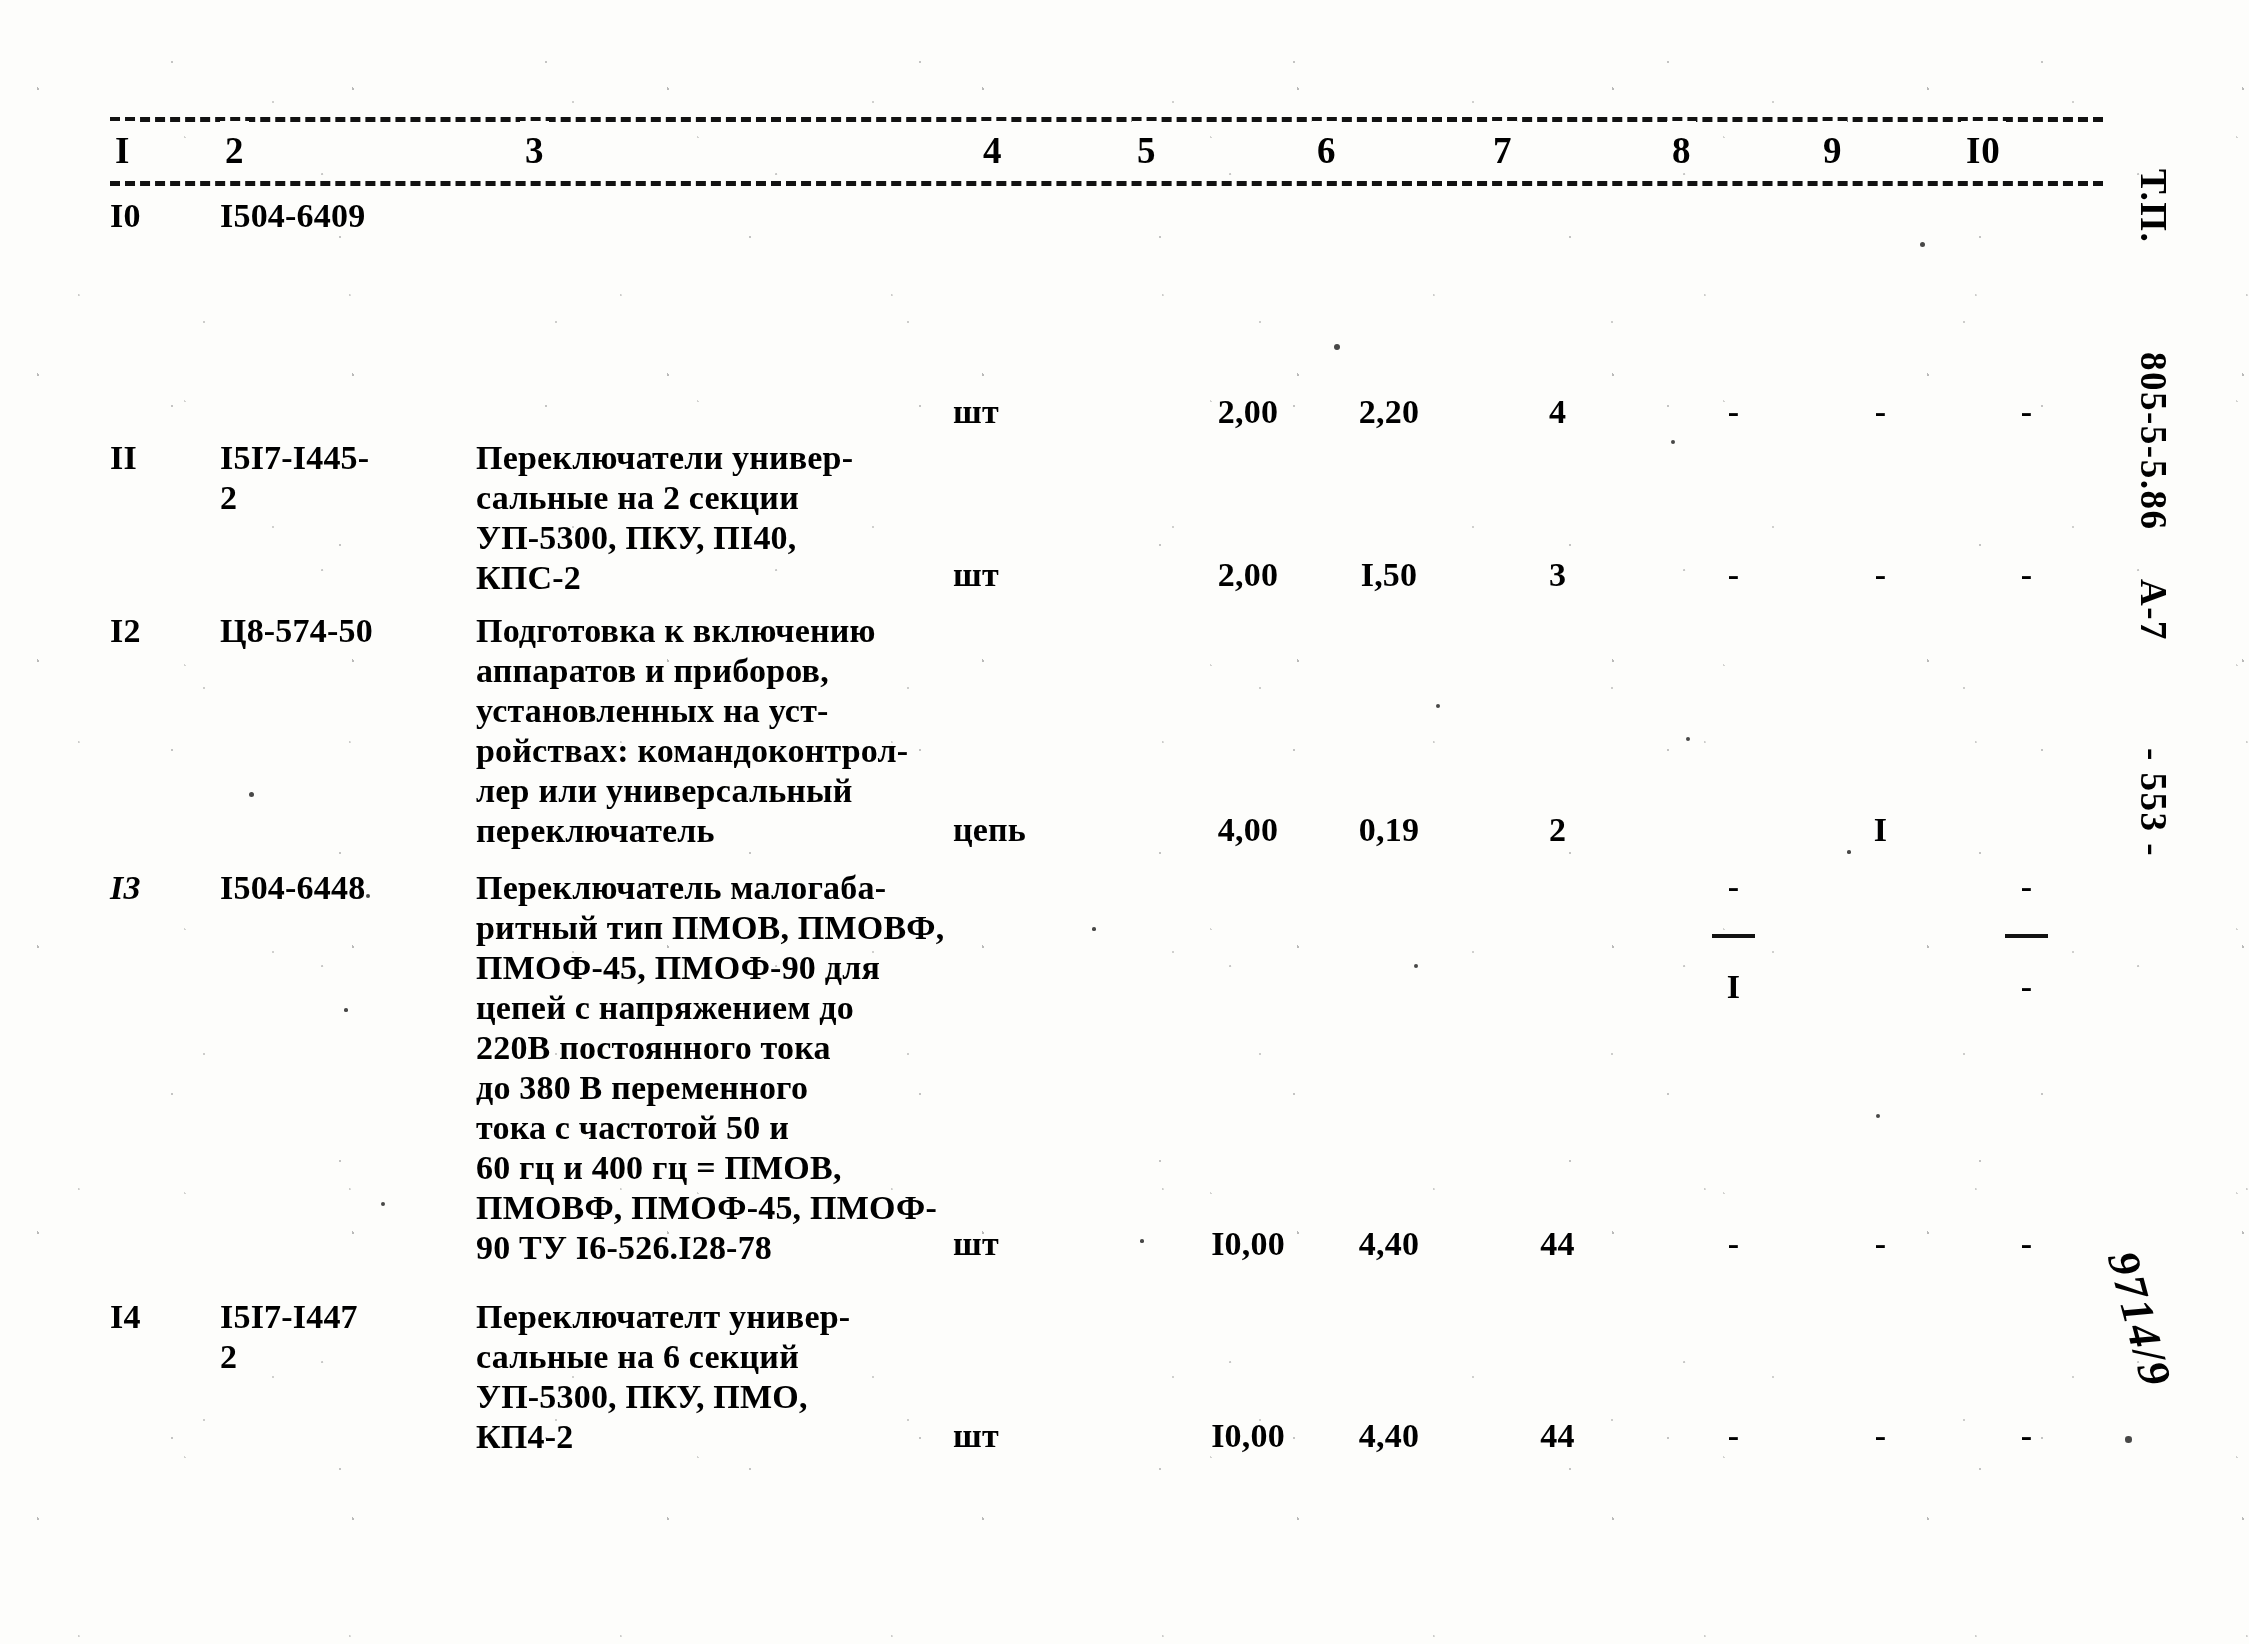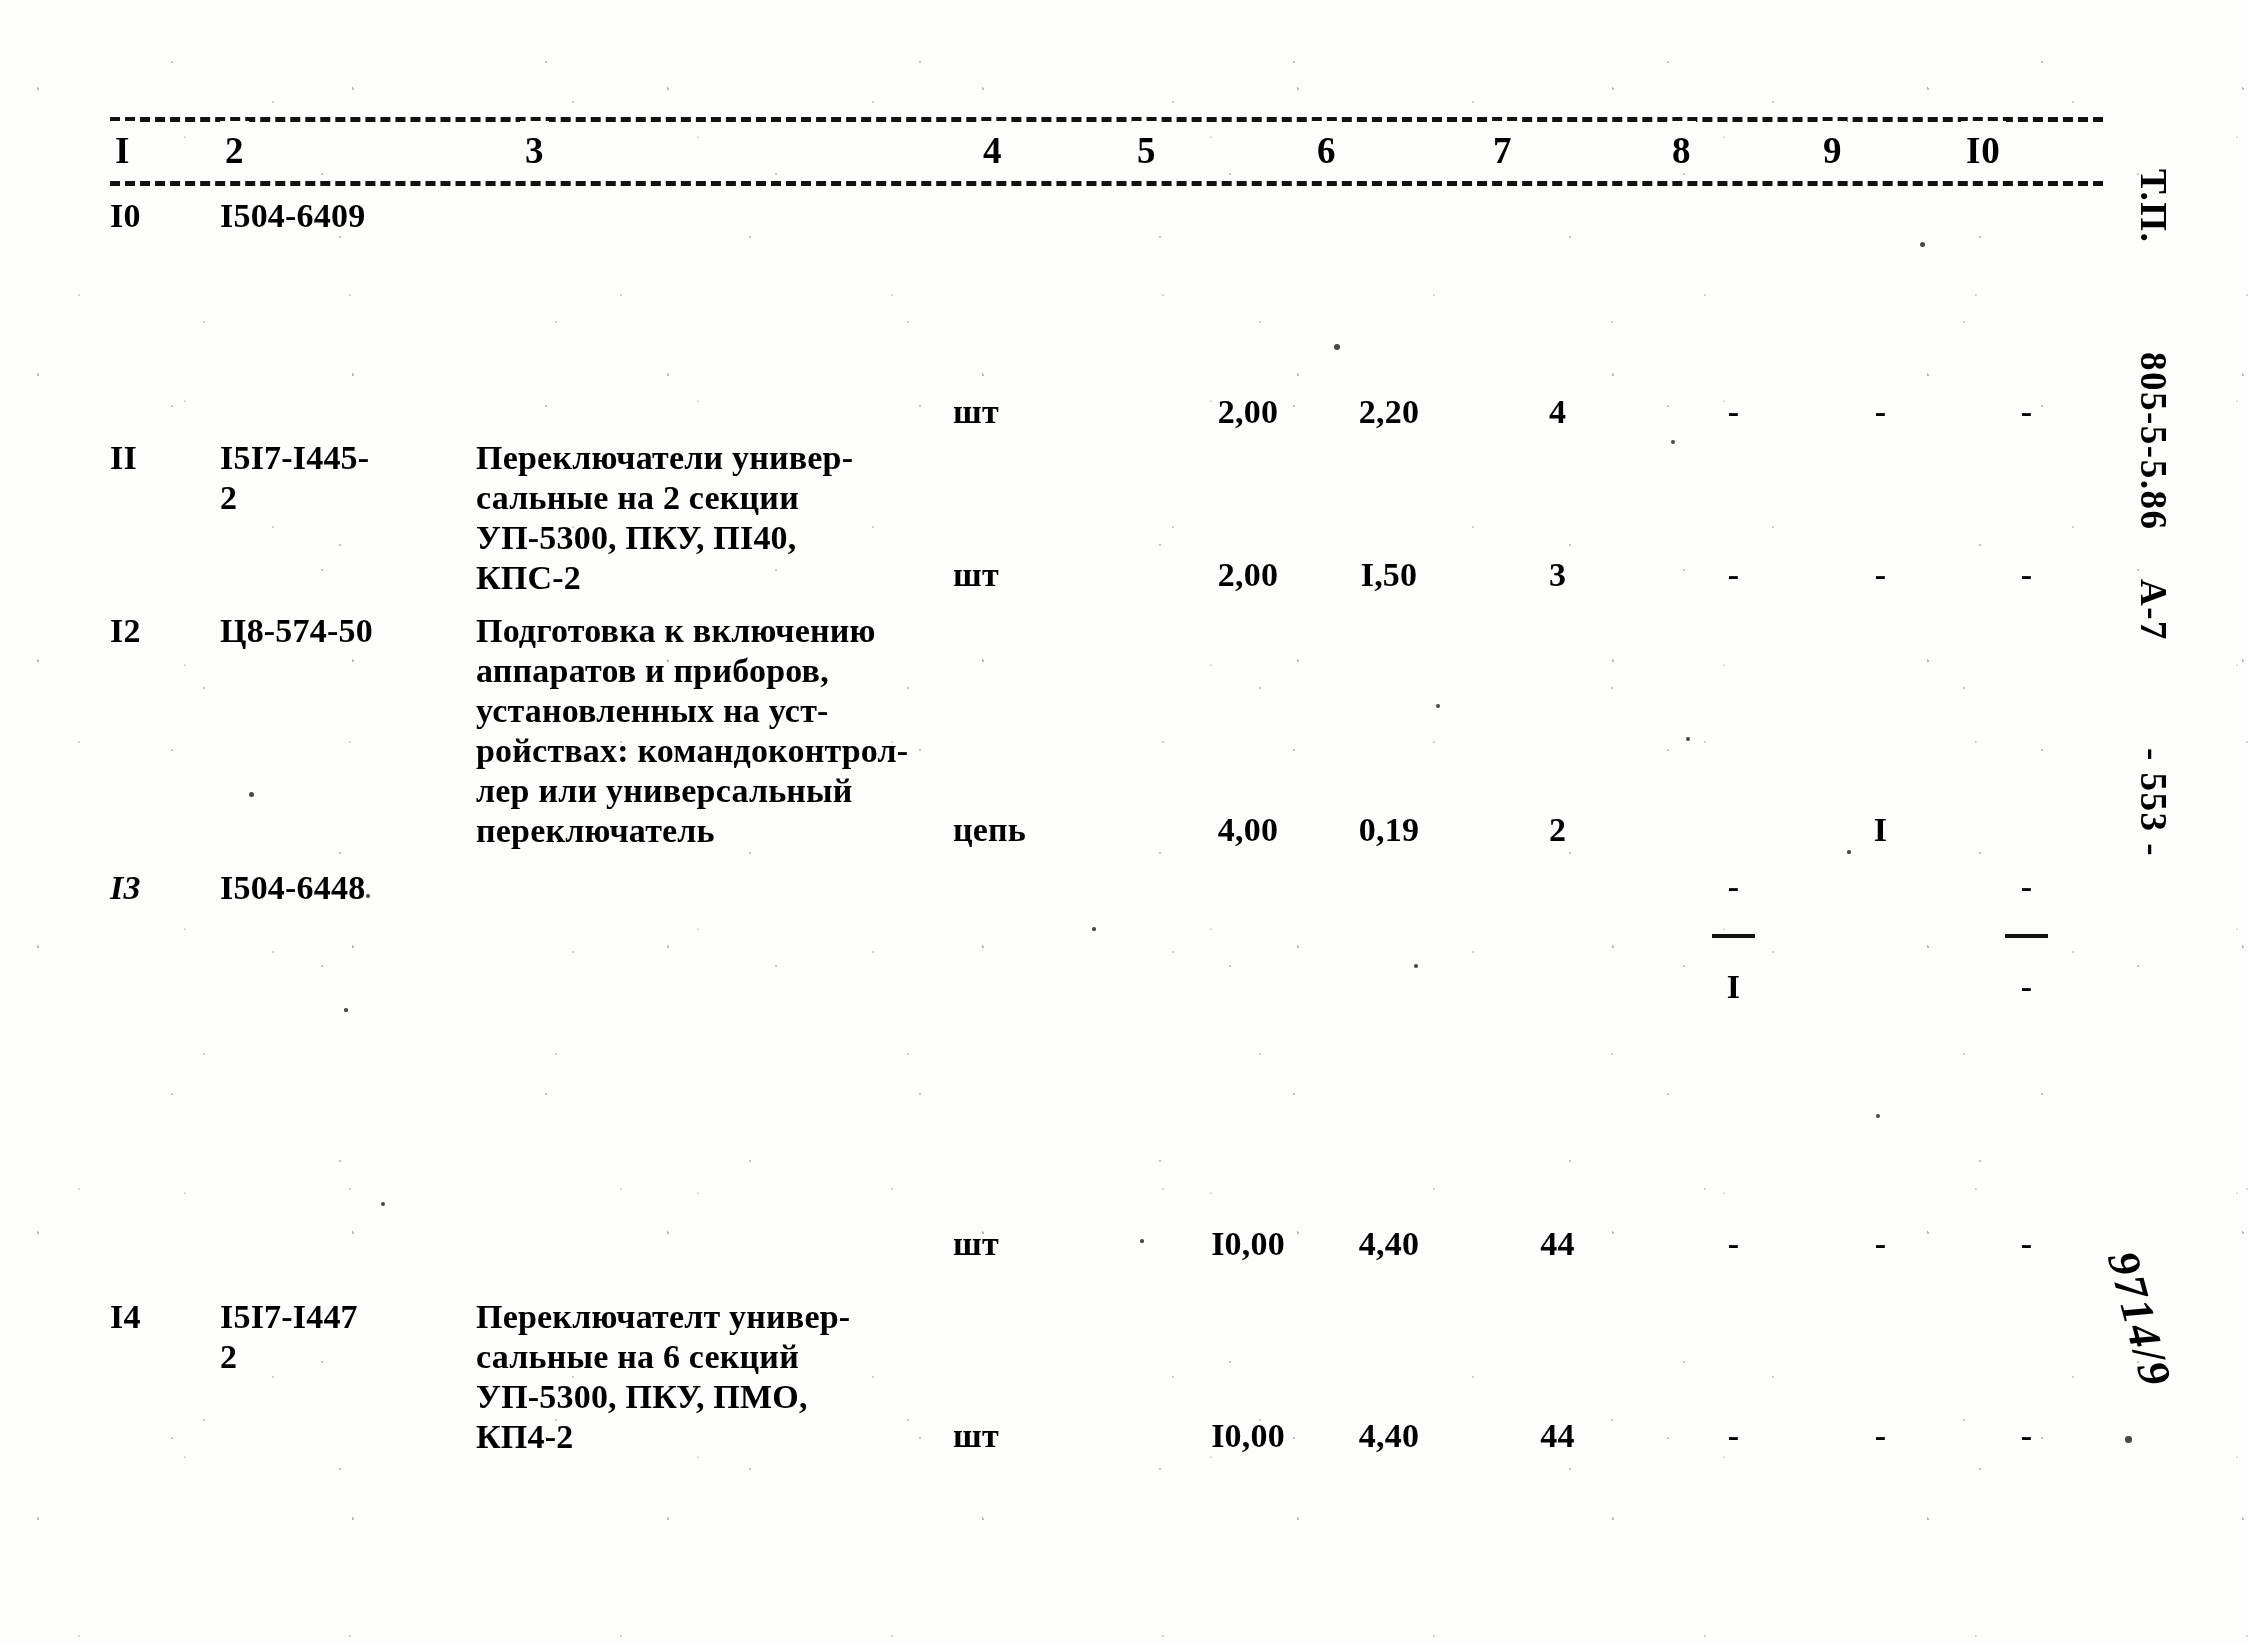--- a/index.html
+++ b/index.html
@@ -249,20 +249,30 @@
             <span class="num">-</span>
             <span class="bar"></span>
             <span class="den">-</span>
           </span>
         </div>
       </div>
 
       <div class="row" style="height:429px;">
         <div class="cell c-no" style="top:0px;font-style:italic;">I3</div>
         <div class="cell c-code" style="top:0px;">I504-6448</div>
+        <div class="cell c-desc" style="top:0px;">Переключатель малогаба-
+ритный тип ПМОВ, ПМОВФ,
+ПМОФ-45, ПМОФ-90 для
+цепей с напряжением до
+220В постоянного тока
+до 380 В переменного
+тока с частотой 50 и
+60 гц и 400 гц = ПМОВ,
+ПМОВФ, ПМОФ-45, ПМОФ-
+90 ТУ I6-526.I28-78</div>
         <div class="cell c-unit" style="top:356px;">шт</div>
         <div class="cell c-v5" style="top:356px;">I0,00</div>
         <div class="cell c-v6" style="top:356px;">4,40</div>
         <div class="cell c-v7" style="top:356px;">44</div>
         <div class="cell c-v8 dash-glyph" style="top:356px;">-</div>
         <div class="cell c-v9 dash-glyph" style="top:356px;">-</div>
         <div class="cell c-v10 dash-glyph" style="top:356px;">-</div>
       </div>
 
       <div class="row" style="height:191px;">

